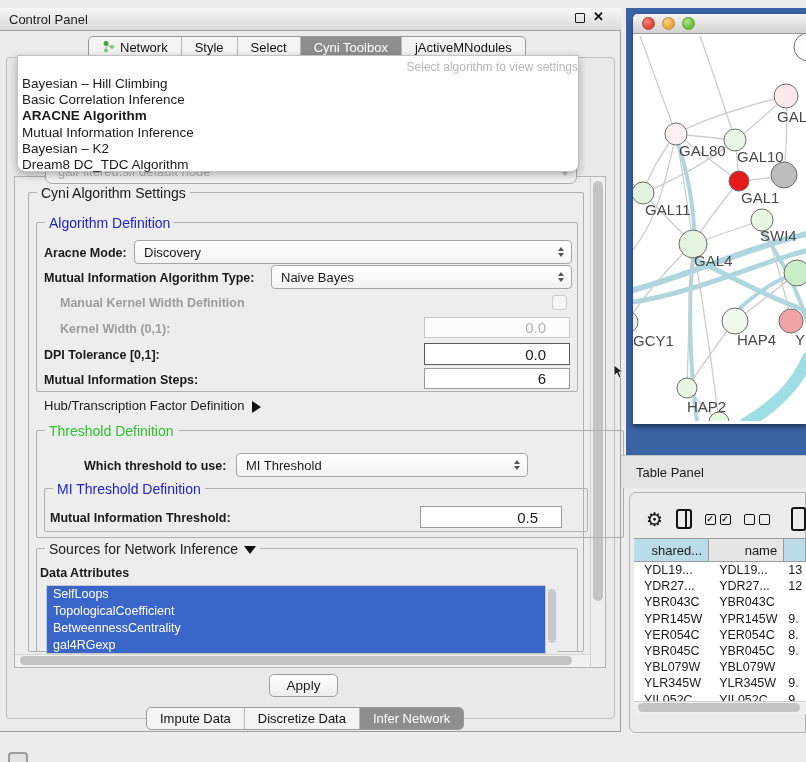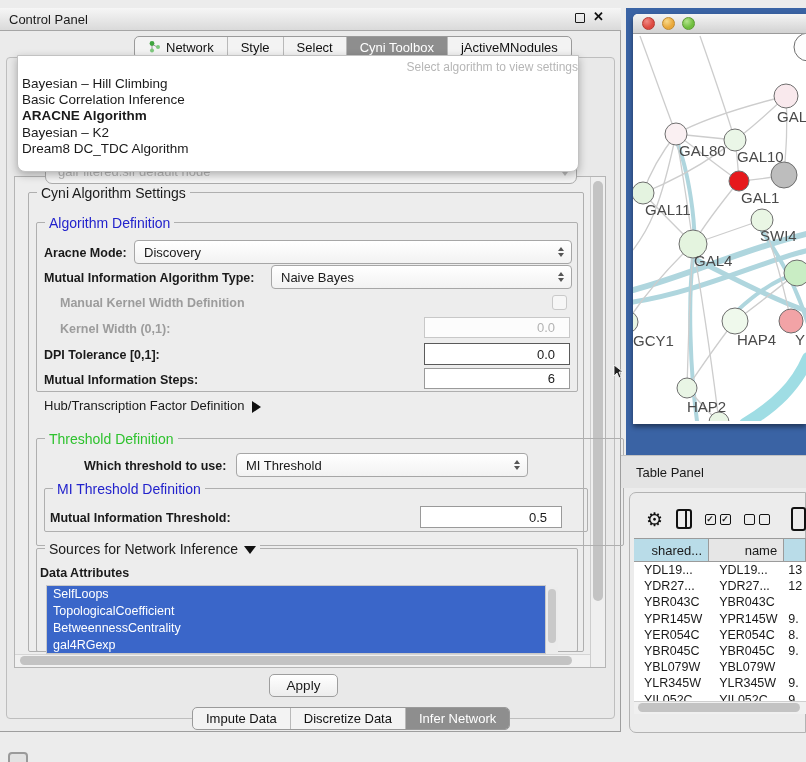--- a/index.html
+++ b/index.html
@@ -19,21 +19,21 @@
   #cp-titlebar { left:0; top:8px; width:621px; height:23px;
     background:linear-gradient(#F6F6F6,#DADADA); border-bottom:1px solid #A5A5A5;
     display:flex; align-items:center; font-size:13px; padding-left:9px; }
   #cp-float-icon { left:575px; top:13px; width:10px; height:10px;
     border:1.6px solid #1A1A1A; border-radius:1px; }
   #cp-close-icon { left:593px; top:9px; width:14px; height:16px;
     font-size:13px; font-weight:bold; color:#111; }
 
   
   .tabbar { display:flex; border:1px solid #9A9A9A; border-radius:5px;
-    overflow:hidden; background:#F3F3F3; height:23px;margin-left:46px; }
+    overflow:hidden; background:#F3F3F3; height:23px; }
   .tab { display:flex; align-items:center; gap:5px; padding:0 13px;
     font-size:13px; color:#111; border-left:1px solid #B9B9B9; white-space:nowrap; }
   .tab:first-child { border-left:none; }
   .tab.selected { background:#8E8E8E; color:#FFFFFF; }
   #top-tabs { left:88px; top:36px; }
   #bottom-tabs { left:146px; top:707px; }
 
   
   #cp-content { left:6px; top:57px; width:609px; height:662px;
     background:#E9E9E9; border:1px solid #BEBEBE; border-radius:4px; }
@@ -76,22 +76,22 @@
   .combo { background:linear-gradient(#FFFFFF,#F2F2F2); border:1px solid #A6A6A6;
     border-radius:4px; font-size:13px; display:flex; align-items:center;
     padding-left:9px; }
   .combo .arrows { position:absolute; right:7px; top:50%; transform:translateY(-50%);
     display:flex; flex-direction:column; gap:2px; }
   .combo .arrows i { display:block; width:0; height:0;
     border-left:3.5px solid transparent; border-right:3.5px solid transparent; }
   .combo .arrows i.up { border-bottom:4.5px solid #555; }
   .combo .arrows i.dn { border-top:4.5px solid #555; }
 
-  .field { background:#FFFFFF; border:1px solid #9A9A9A; font-size:13px;
-    display:flex; align-items:center; justify-content:flex-end; padding-right:14px; }
+  .field { background:#FFFFFF; border:1px solid #9A9A9A; font-size:15px;
+    display:flex; align-items:center; justify-content:flex-end; padding-right:23px; }
   .field.disabled { border-color:#C8C8C8; color:#B3B3B3; background:#FCFCFC; }
   .field.focus { border:1.5px solid #5A5A5A; }
 
   #manual-kernel-checkbox { background:#F6F6F6; border:1px solid #C9C9C9; border-radius:3px; }
 
   #hub-row { font-size:13px; }
   .tri-right { display:inline-block; width:0; height:0; margin-left:8px;
     border-top:6px solid transparent; border-bottom:6px solid transparent;
     border-left:9px solid #111; vertical-align:middle; }
   .tri-down { display:inline-block; width:0; height:0; margin-left:6px;
@@ -200,20 +200,21 @@
     <i style="width:0;height:0;border-left:3.5px solid transparent;border-right:3.5px solid transparent;border-top:4.5px solid #BBB;"></i>
   </span>
 </div>
 
 <div class="abs" id="algo-dropdown">
   <div class="dd-header">Select algorithm to view settings</div>
   <div id="dd-items">
       <div class="dd-item">Bayesian – Hill Climbing</div>
       <div class="dd-item">Basic Correlation Inference</div>
       <div class="dd-item bold">ARACNE Algorithm</div>
+      <div class="dd-item">Mutual Information Inference</div>
       <div class="dd-item">Bayesian – K2</div>
       <div class="dd-item">Dream8 DC_TDC Algorithm</div>
     </div>
 </div>
 
 <div class="abs" id="scrollpane"></div>
 <div class="abs vtrack" id="sp-vtrack"></div>
 <div class="abs thumb" id="sp-vthumb"></div>
 <div class="abs" id="sp-htrack"></div>
 <div class="abs thumb" id="sp-hthumb"></div>
@@ -253,21 +254,21 @@
 </div>
 <div class="abs lbl" style="left:44px; top:373px;">Mutual Information Steps:</div>
 <div class="abs field" style="left:424px; top:368px; width:146px; height:21px;">
   <span>6</span>
 </div>
 
 <div class="abs" id="hub-row" style="left:44px; top:398px;">
   <span>Hub/Transcription Factor Definition</span><span class="tri-right"></span>
 </div>
 
-<div class="abs group" style="left:36px; top:430px; width:588px; height:108px;margin-top:8px;">
+<div class="abs group" style="left:36px; top:430px; width:588px; height:108px;">
   <span class="legend green" style="background:#EDEDED;">Threshold Definition</span>
 </div>
 <div class="abs lbl" style="left:84px; top:459px;">Which threshold to use:</div>
 <div class="abs combo" style="left:236px; top:453px; width:292px; height:24px;">
   <span>MI Threshold</span>
   <span class="arrows">
       <i class="up"></i>
       <i class="dn"></i>
     </span>
 </div>

